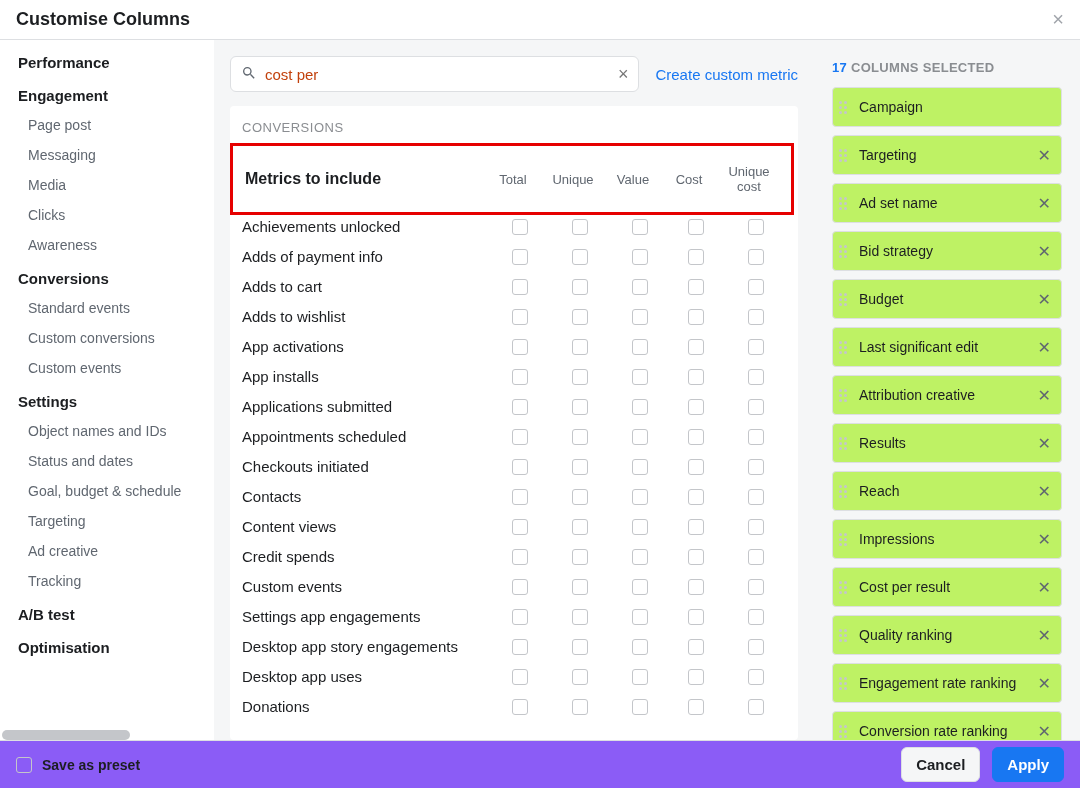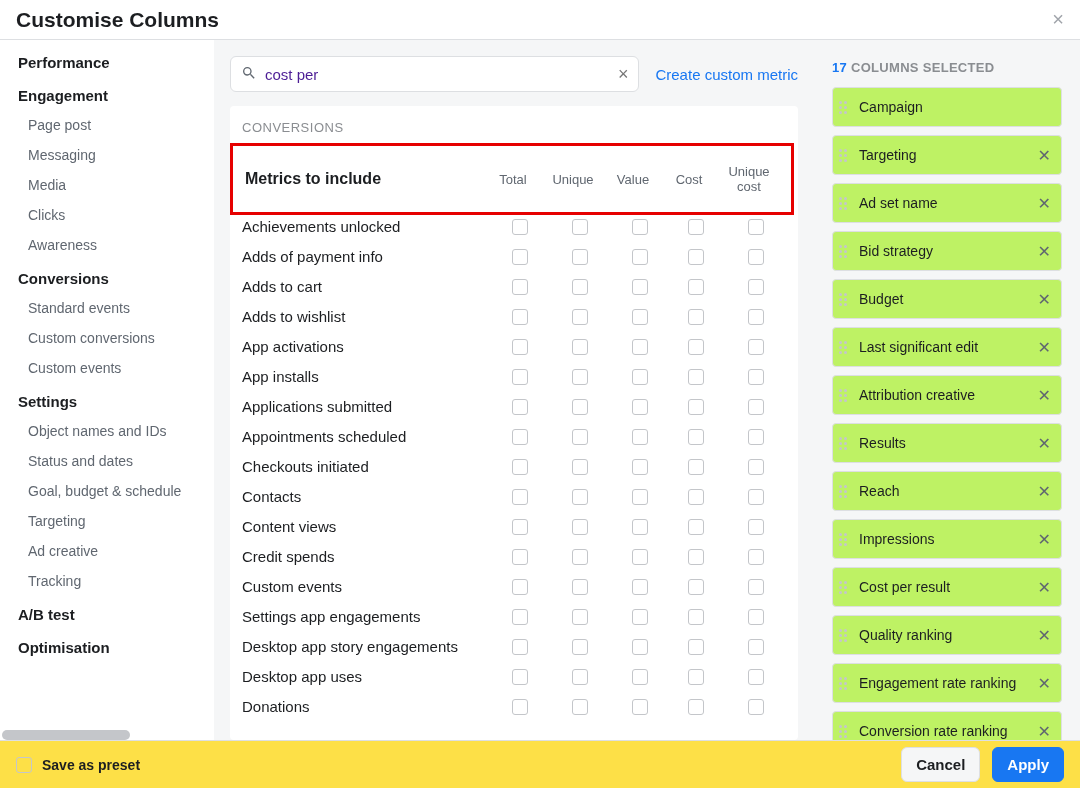--- a/index.html
+++ b/index.html
@@ -16,21 +16,21 @@
   .header {
     height: 40px;
     padding: 0 16px;
     display: flex;
     align-items: center;
     justify-content: space-between;
     border-bottom: 1px solid #dddfe2;
   }
   .header-title {
     font-weight: 700;
-    font-size: 21px;
+    font-size: 18px;
   }
   .close-x {
     color: #a0a4aa;
     font-size: 20px;
     cursor: pointer;
     background: none;
     border: none;
   }
 
   .body {
@@ -97,21 +97,21 @@
     height: 36px;
     padding: 0 10px;
     gap: 8px;
   }
   .search-icon svg { width: 16px; height: 16px; fill: #606770; }
   .search-input {
     border: none;
     outline: none;
     flex: 1;
     font-size: 15px;
-    color: #4c1d95;
+    color: #c2410c;
   }
   .search-clear {
     color: #777;
     font-size: 18px;
     cursor: pointer;
     background: none;
     border: none;
     line-height: 1;
   }
   .create-link {
@@ -237,21 +237,21 @@
   }
 
   
   .footer {
     height: 48px;
     border-top: 1px solid #dddfe2;
     display: flex;
     align-items: center;
     padding: 0 16px;
     gap: 12px;
-    background: #fde047;
+    background: #8b5cf6;
   }
   .footer-left {
     display: flex;
     align-items: center;
     gap: 10px;
     flex: 1;
   }
   .preset-chk {
     width: 16px; height: 16px;
     border: 1px solid #c4c6ca;

